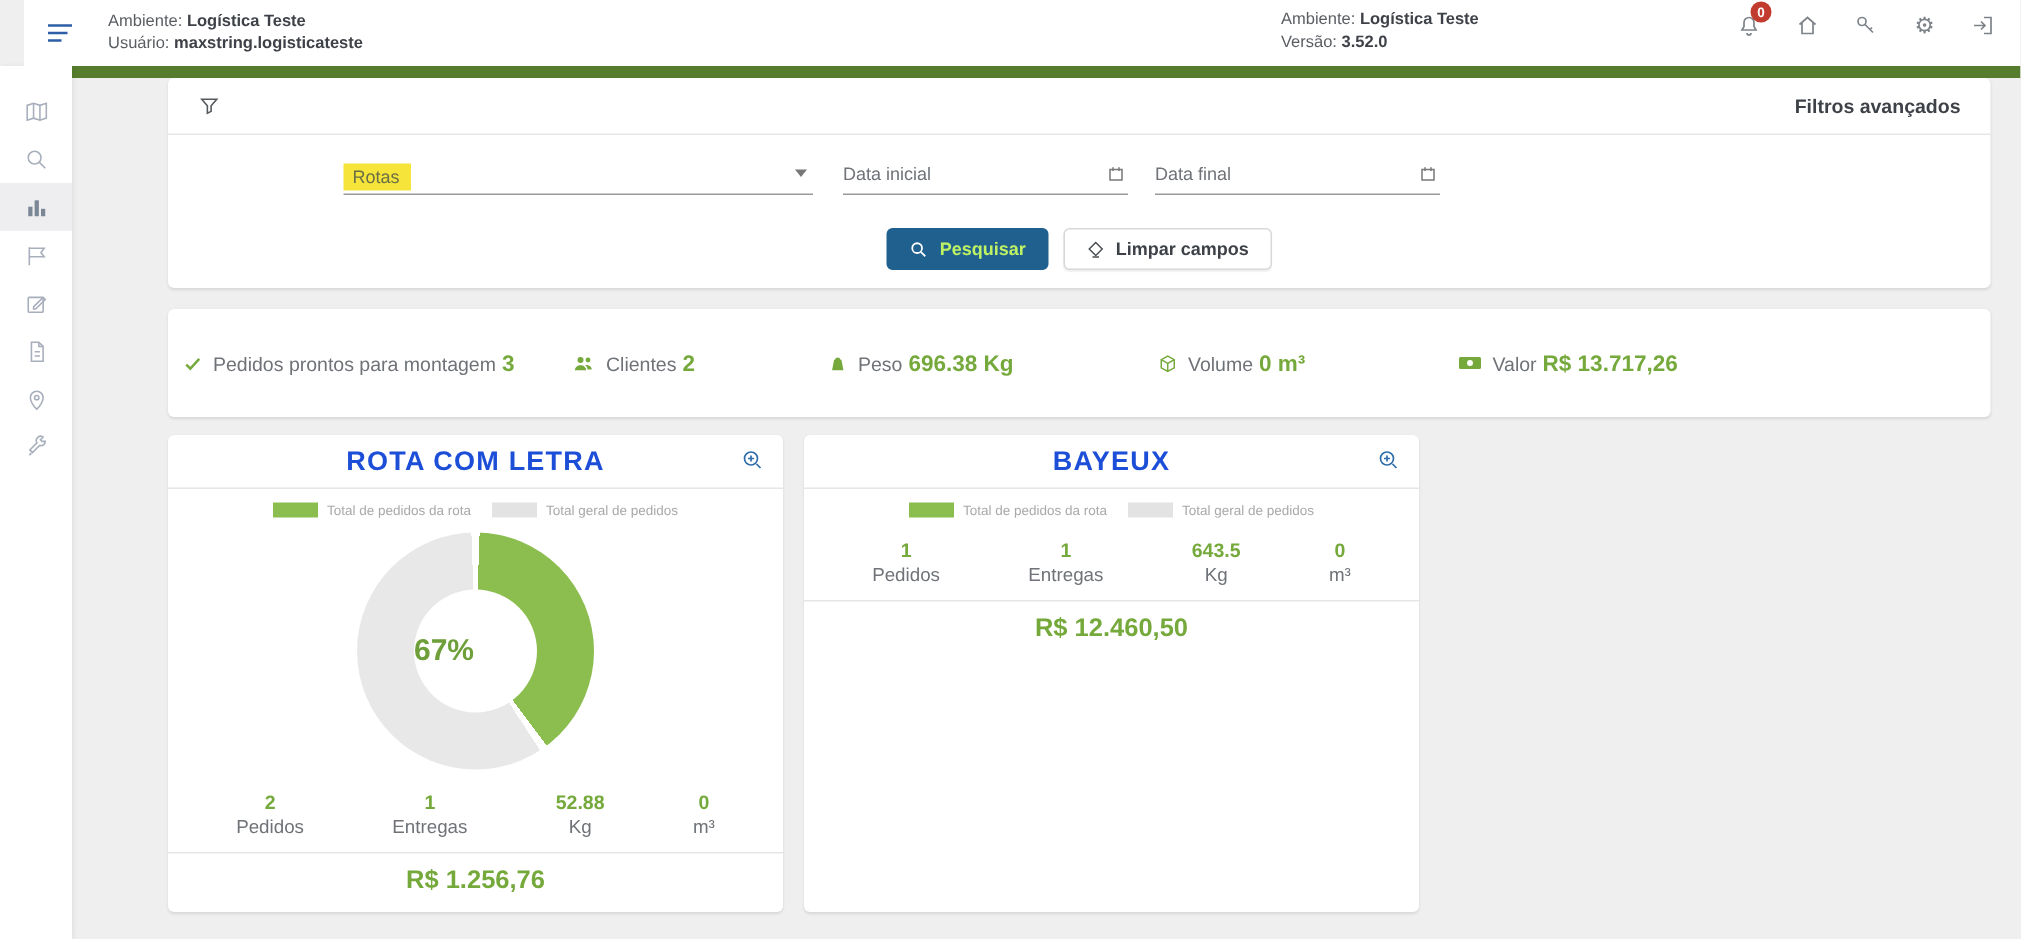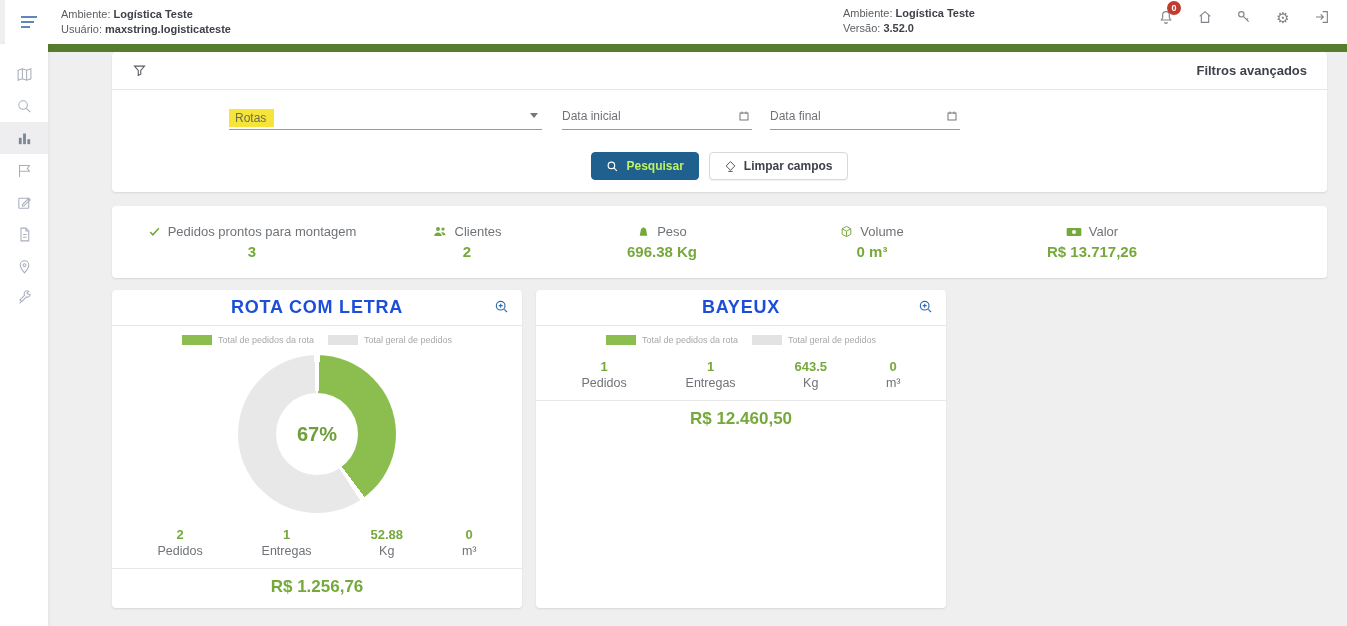--- a/index.html
+++ b/index.html
@@ -7,21 +7,21 @@
     --btn-blue:#1F608F; --hl-yellow:#F6E43B; --badge-red:#C23B2F; --link-blue:#2E6DA8;
     --txt-dark:#3E4248; --txt-gray:#6F7378; --icon-gray:#7E838A; --side-icon:#A8AFBC;
     --divider:#E6E6E6; --underline:#9A9A9A; --page-bg:#EFEFEF;
   }
   *{box-sizing:border-box;margin:0;padding:0;}
   html,body{width:1347px;height:626px;}
   body{font-family:"Liberation Sans","DejaVu Sans",sans-serif;background:var(--page-bg);color:var(--txt-dark);}
   .app{position:relative;width:1347px;height:626px;overflow:hidden;background:var(--page-bg);}
 
   
-  .topbar{position:absolute;top:0;left:5px;right:0;height:44px;background:#fff;display:flex;align-items:center;z-index:3;}
+  .topbar{position:absolute;top:0;left:16px;right:0;height:44px;background:#fff;display:flex;align-items:center;z-index:3;}
   .hamburger{width:48px;display:flex;justify-content:center;cursor:pointer;}
   .hamburger svg{display:block;}
   .hdr-block{display:flex;flex-direction:column;gap:2px;font-size:11px;color:#5A5E63;line-height:13px;}
   .hdr-block b{color:var(--txt-dark);}
   .hdr-left{margin-left:8px;}
   .hdr-center{position:absolute;left:838px;top:7px;}
   .hdr-icons{position:absolute;right:12px;top:0;height:44px;display:flex;align-items:flex-start;padding-top:4px;gap:13px;}
   .hdr-icon{position:relative;width:26px;height:26px;display:flex;align-items:center;justify-content:center;cursor:pointer;color:var(--icon-gray);}
   .badge{position:absolute;top:-3px;right:-2px;min-width:14px;height:14px;border-radius:8px;background:var(--badge-red);color:#fff;font-size:9px;font-weight:bold;display:flex;align-items:center;justify-content:center;padding:0 3px;}
   .gear-glyph{font-size:15px;line-height:1;color:var(--icon-gray);}
@@ -58,40 +58,40 @@
   .w-fili{width:295px;}
   .w-posi{width:310px;margin-right:16px;}
   .w-tipo{width:295px;}
   .btn-row{display:flex;justify-content:center;gap:10px;margin-top:22px;}
   .btn{height:28px;border-radius:4px;display:flex;align-items:center;gap:7px;padding:0 14px;font-size:12px;font-weight:bold;cursor:pointer;}
   .btn-primary{background:var(--btn-blue);color:#bef264;border:1px solid var(--btn-blue);}
   .btn-secondary{background:#fff;color:var(--txt-dark);border:1px solid #D8D8D8;box-shadow:0 1px 1px rgba(0,0,0,.06);}
 
   
   .summary-card{margin-top:14px;height:72px;display:flex;align-items:center;padding-left:10px;}
-  .sum-item{display:flex;flex-direction:column;align-items:center;gap:4px;}
+  .sum-item{display:flex;flex-direction:row;align-items:center;gap:4px;}
   .sum-head{display:flex;align-items:center;gap:7px;font-size:13px;color:var(--txt-gray);}
   .sum-head .ic{display:flex;color:var(--green);}
   .sum-val{font-size:15px;font-weight:bold;color:var(--green);}
   .sw1{width:260px;}.sw2{width:170px;}.sw3{width:220px;}.sw4{width:200px;}.sw5{width:240px;}
 
   
   .charts-row{margin-top:12px;display:flex;gap:14px;}
   .chart-card{width:410px;padding-bottom:2px;}
   .chart-head{position:relative;height:36px;display:flex;align-items:center;justify-content:center;border-bottom:1px solid var(--divider);}
   .chart-title{font-size:18px;font-weight:600;letter-spacing:.8px;color:#1d4ed8;}
   .zoom-btn{position:absolute;right:12px;top:9px;color:var(--link-blue);cursor:pointer;display:flex;}
   .legend{display:flex;justify-content:center;align-items:center;gap:14px;margin-top:9px;}
   .leg-item{display:flex;align-items:center;gap:6px;font-size:9px;color:#A9A9A9;}
   .leg-swatch{width:30px;height:10px;}
   .leg-green{background:var(--chart-green);}
   .leg-gray{background:#E3E3E3;}
   .donut-wrap{display:flex;justify-content:center;margin-top:10px;}
   .donut{position:relative;width:158px;height:158px;border-radius:50%;}
-  .hole{position:absolute;left:50%;top:50%;transform:translate(-50%,-50%);width:82px;height:82px;border-radius:50%;background:#fff;display:flex;align-items:center;justify-content:center;}
+  .hole{position:absolute;left:50%;top:50%;transform:translate(-50%,-50%);width:82px;height:82px;border-radius:50%;background:#fff;display:flex;align-items:center;}
   .pct{font-size:20px;font-weight:bold;color:#6E9F3A;}
   .mini-stats{display:flex;justify-content:space-around;padding:14px 16px 10px;border-bottom:1px solid var(--divider);}
   .ms-item{display:flex;flex-direction:column;align-items:center;gap:2px;}
   .ms-val{font-size:13px;font-weight:bold;color:var(--green);}
   .ms-lbl{font-size:12.5px;color:var(--txt-gray);}
   .chart-total{text-align:center;font-size:17px;font-weight:bold;color:var(--green);padding:8px 0 9px;}
 </style>
 </head>
 <body>
 

